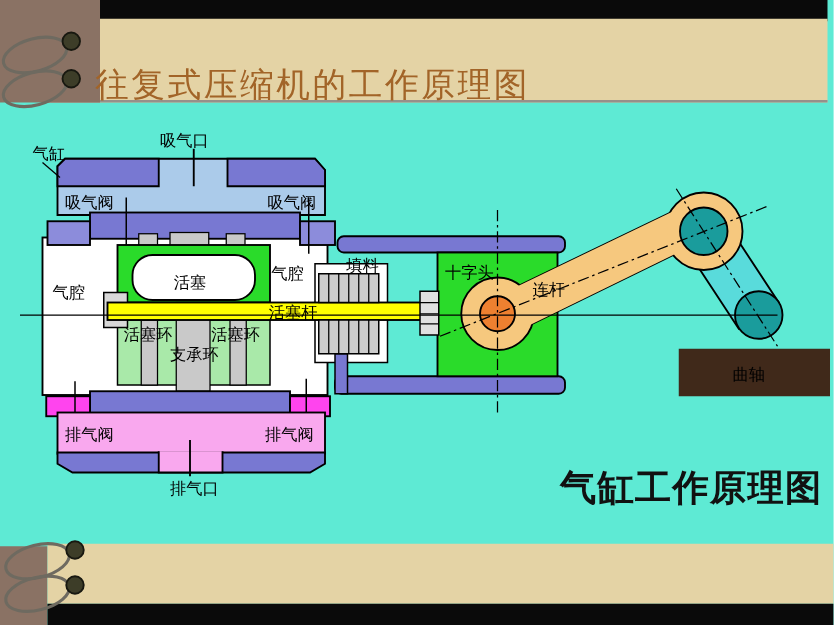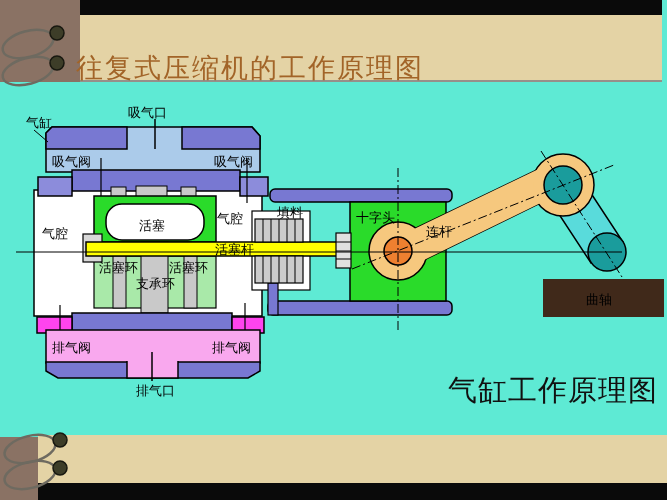--- a/index.html
+++ b/index.html
@@ -7,21 +7,21 @@
          font-family:"Liberation Serif","DejaVu Serif",serif;}
   .abs{position:absolute;}
   #top-black-bar{left:78px;top:0;width:584px;height:17px;background:#0a0a0a;}
   #header-panel{left:38px;top:15px;width:624px;height:65px;background:#e4d3a5;
                 border-bottom:2px solid #96908a;}
   #corner-brown{left:0;top:0;width:80px;height:82px;background:#8a7264;}
   #slide-title{left:76px;top:50px;font-size:27px;letter-spacing:2px;color:#a26428;white-space:nowrap;}
   #bottom-brown{left:0;top:437px;width:38px;height:63px;background:#8a7264;}
   #bottom-tan{left:38px;top:435px;width:629px;height:48px;background:#e4d3a5;}
   #bottom-black-bar{left:38px;top:483px;width:629px;height:17px;background:#0a0a0a;}
-  #caption{left:448px;top:371px;font-size:29px;color:#111;letter-spacing:1px;white-space:nowrap;}
+  #caption{left:448px;top:371px;font-size:29px;color:#111;letter-spacing:1px;white-space:nowrap;font-weight:bold;}
   svg{position:absolute;left:0;top:0;}
   svg text{font-family:"Liberation Serif","DejaVu Serif",serif;font-size:13px;fill:#000;}
 </style>
 </head>
 <body>
 
 <div id="slide">
 
   <div class="abs" id="top-black-bar"></div>
   <div class="abs" id="header-panel"></div>

